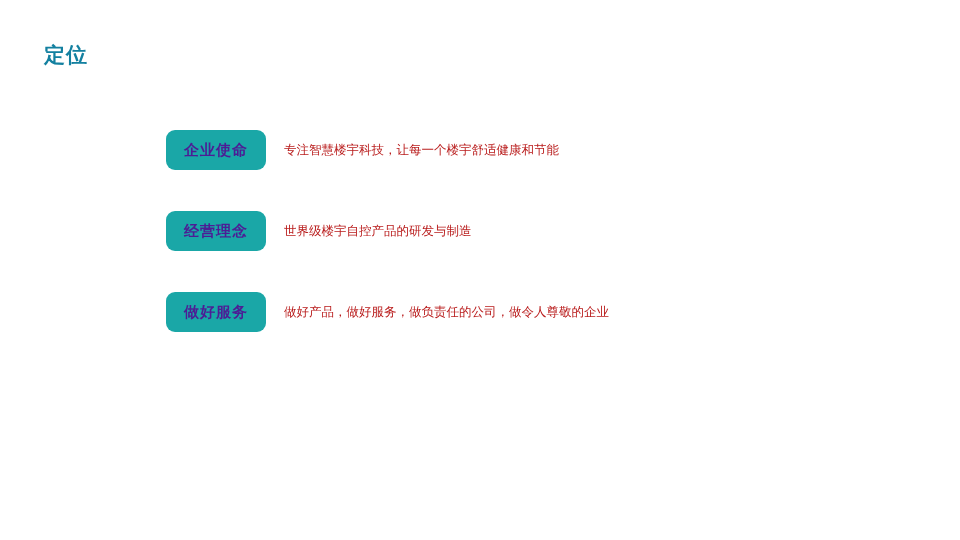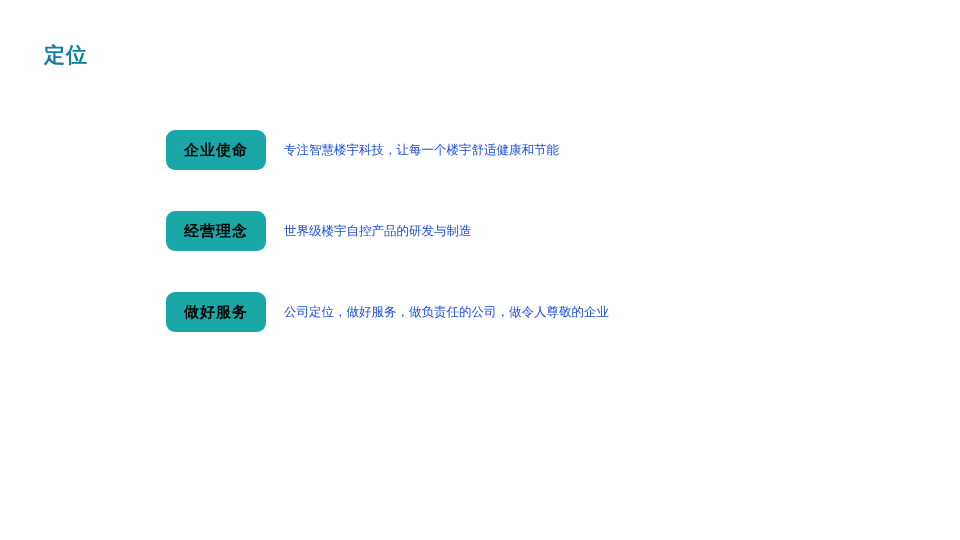--- a/index.html
+++ b/index.html
@@ -100,35 +100,35 @@
   #row-3 { top: 292px; }
 
   .row-badge {
     position: absolute;
     left: 0;
     top: 0;
     width: 100px;
     height: 40px;
     border-radius: 9px;
     background: #1aa7a7;
-    color: #000000;
+    color: #4c1d95;
     font-size: 15px;
     font-weight: bold;
     letter-spacing: 1px;
     text-align: center;
     line-height: 40px;
     white-space: nowrap;
     box-sizing: border-box;
   }
   .row-text {
     position: absolute;
     left: 118px;
     top: 11px;
     font-size: 12.5px;
-    color: #1d4ed8;
+    color: #b91c1c;
     line-height: 18px;
     white-space: nowrap;
   }
 
   
   #bottom-deco {
     position: absolute;
     left: 0;
     top: 440px;
     width: 960px;
@@ -151,21 +151,21 @@
     <div class="row-text">专注智慧楼宇科技，让每一个楼宇舒适健康和节能</div>
   </div>
 
   <div class="row" id="row-2">
     <div class="row-badge">经营理念</div>
     <div class="row-text">世界级楼宇自控产品的研发与制造</div>
   </div>
 
   <div class="row" id="row-3">
     <div class="row-badge">做好服务</div>
-    <div class="row-text">公司定位，做好服务，做负责任的公司，做令人尊敬的企业</div>
+    <div class="row-text">做好产品，做好服务，做负责任的公司，做令人尊敬的企业</div>
   </div>
 
   <div id="bottom-deco">
     <svg width="960" height="100" viewBox="0 0 960 100" xmlns="http://www.w3.org/2000/svg">
       <defs>
         <linearGradient id="barGrad" x1="0" y1="0" x2="1" y2="0">
           <stop offset="0%" stop-color="#9dcd0d"></stop>
           <stop offset="30%" stop-color="#7cc43a"></stop>
           <stop offset="55%" stop-color="#35b67a"></stop>
           <stop offset="80%" stop-color="#16abb0"></stop>

